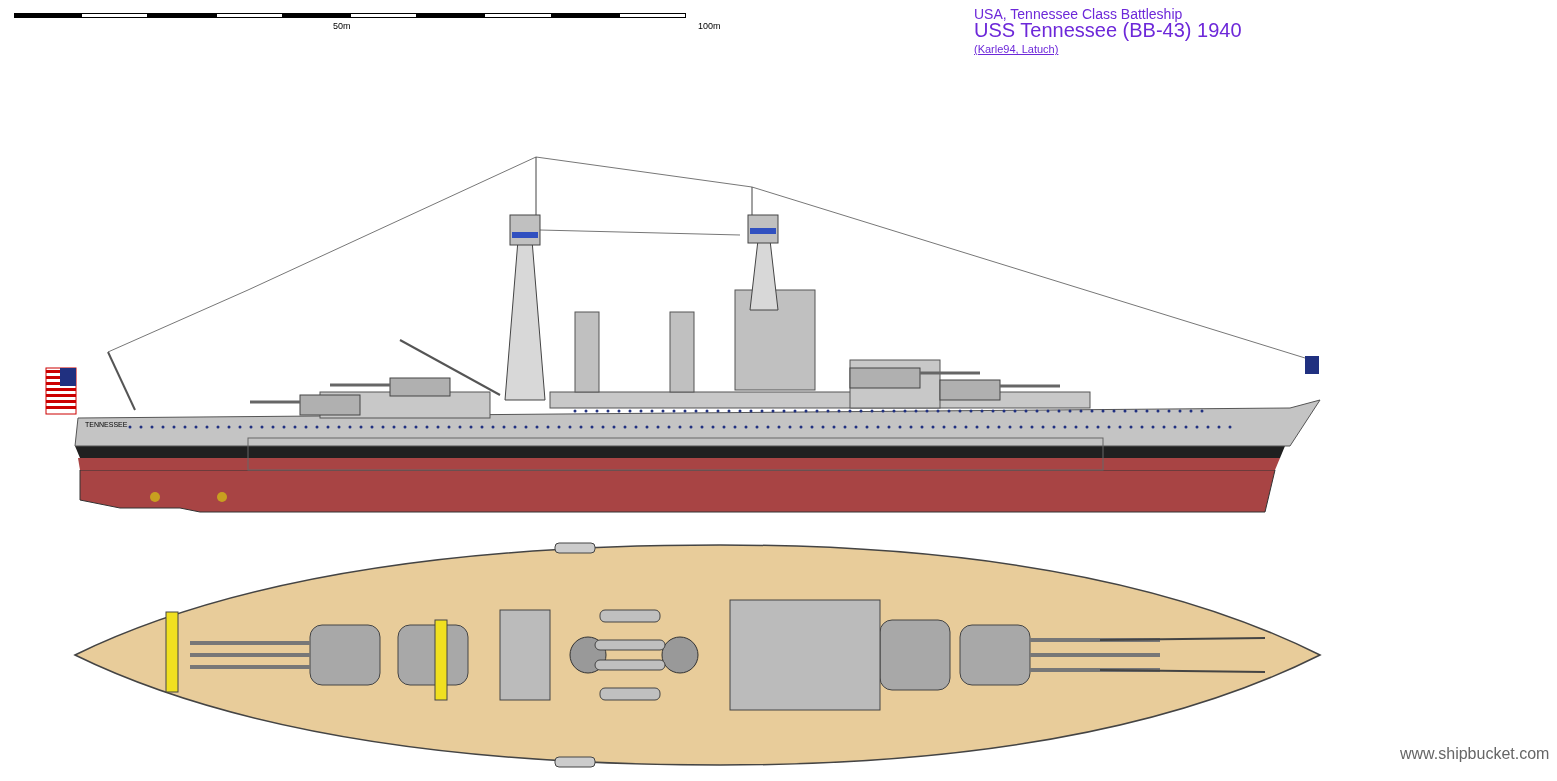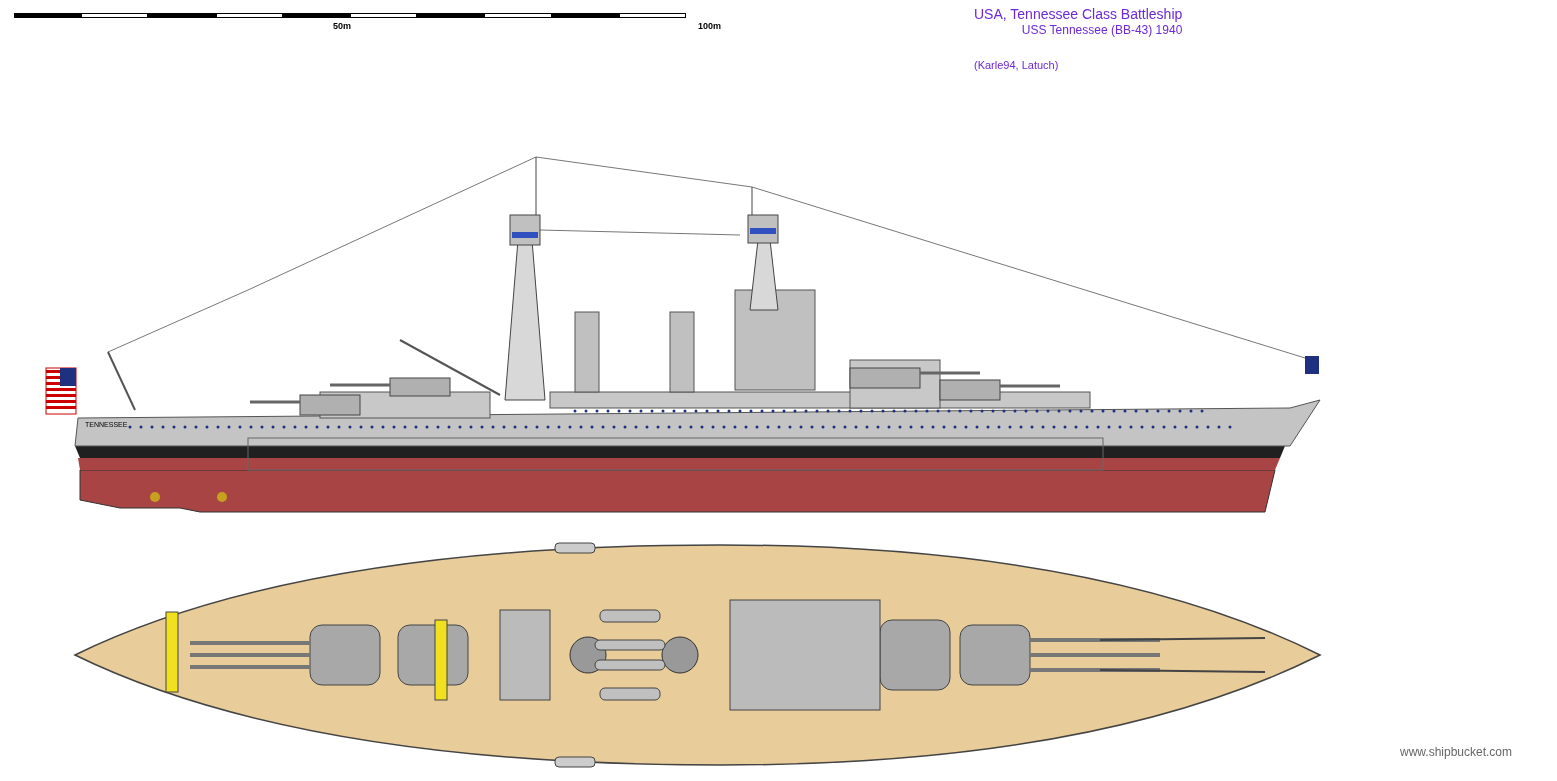--- a/index.html
+++ b/index.html
@@ -1,25 +1,25 @@
 <!DOCTYPE html>
 <html><head>
 <meta charset="utf-8">
 <style>
   html, body { margin:0; padding:0; background:#ffffff; }
   body { width:1557px; height:781px; position:relative; overflow:hidden; font-family:"Liberation Sans", sans-serif; }
   .abs { position:absolute; }
   #scale-bar { left:14px; top:13px; width:672px; height:6px; }
   .scale-seg { position:absolute; top:0; height:5px; border:1px solid #000; box-sizing:border-box; }
-  .scale-label { position:absolute; top:8px; font-size:9px; font-weight:bold; color:#000; }
+  .scale-label { position:absolute; top:8px; font-size:9px; font-weight:normal; color:#000; }
   #title-block { left:974px; top:6px; color:#6d28d9; }
   #title-line1 { font-size:14px; line-height:16px; }
-  #title-line2 { font-size:12px; line-height:16px;text-align:right; }
-  #title-line3 { font-size:11px; line-height:14px; margin-top:20px; }
-  #watermark { left:1400px; top:745px; font-size:12px; color:#666; }
+  #title-line2 { font-size:20px; line-height:16px; }
+  #title-line3 { font-size:11px; line-height:14px; margin-top:4px;text-decoration:underline; }
+  #watermark { left:1400px; top:745px; font-size:16px; color:#666; }
   svg { position:absolute; left:0; top:0; }
 </style>
 </head>
 <body>
 
 <div id="scale-bar" class="abs">
     <div class="scale-seg" style="left: 0px; width: 67.2px; background: rgb(0, 0, 0);"></div>
     <div class="scale-seg" style="left: 67.2px; width: 67.2px; background: rgb(255, 255, 255);"></div>
     <div class="scale-seg" style="left: 134.4px; width: 67.2px; background: rgb(0, 0, 0);"></div>
     <div class="scale-seg" style="left: 201.6px; width: 67.2px; background: rgb(255, 255, 255);"></div>

